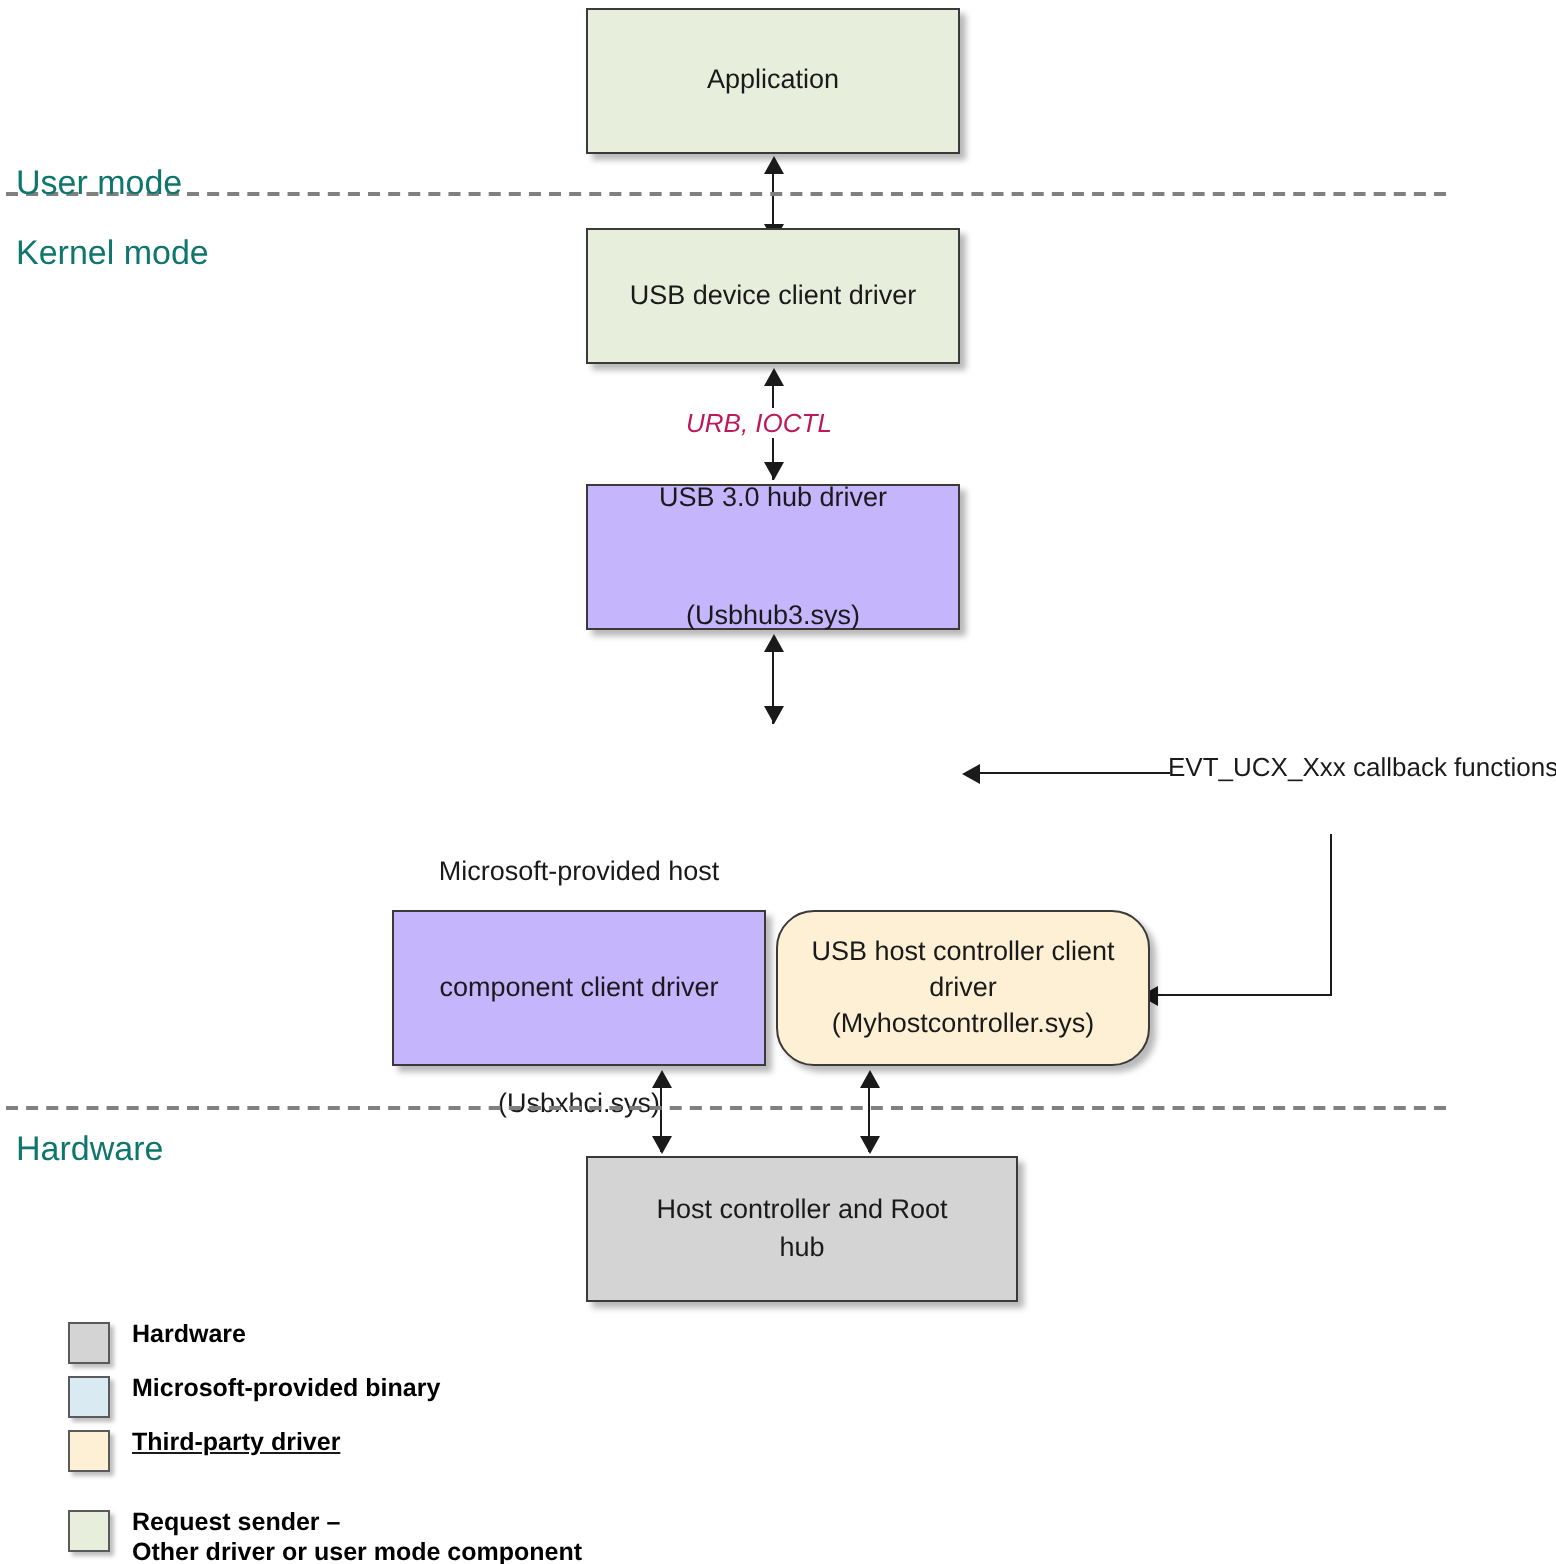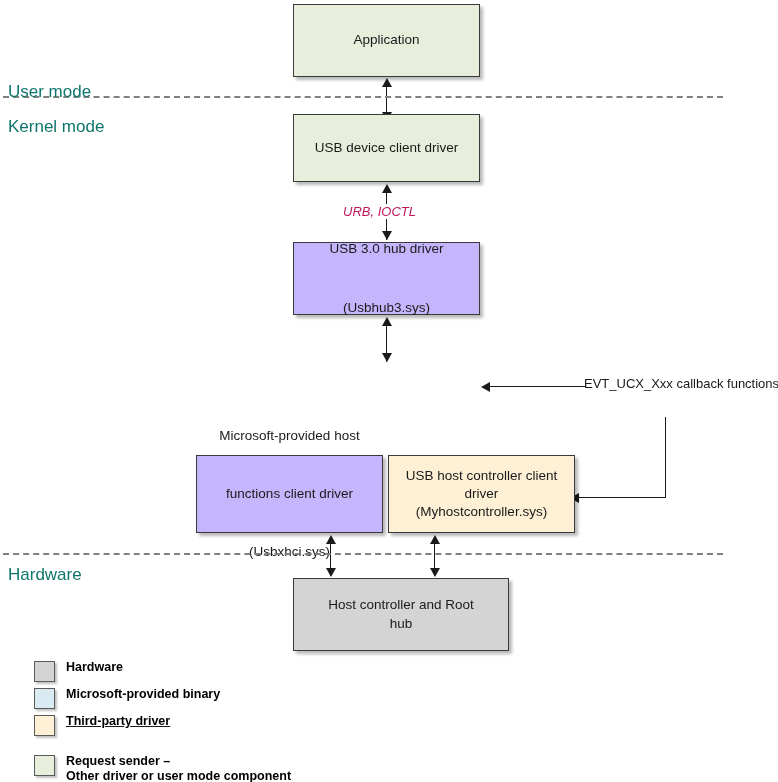--- a/index.html
+++ b/index.html
@@ -31,21 +31,21 @@
     justify-content: center;
     text-align: center;
     font-size: 13.5px;
     line-height: 1.35;
     color: #1a1a1a;
     padding: 2px 6px;
   }
   .node span { display: block; }
   .fill-green    { background: #e8eedc; }
   .fill-blue     { background: #c4b5fd; gap: 40px; }
-  .fill-yellow   { background: #fdf0d5; }
+  .fill-yellow   { background: #fdf0d5; border-radius: 19px; }
   .fill-gray     { background: #d4d4d4; }
 
   
   .sep {
     position: absolute;
     height: 0;
     border-top: 2px dashed #808080;
   }
   .mode-label {
     position: absolute;
@@ -177,21 +177,21 @@
     <span>EVT_UCX_Xxx callback functions</span>
     
   </div>
 
   <div class="vline" style="left:665px; top:417px; height:81px;"></div>
   <div class="hline" style="left:578px; top:497px; width:88px;"></div>
   <div class="arrowhead ah-left" style="left:570px; top:492.5px;"></div>
 
   <div class="node fill-blue" style="left:196px; top:455px; width:187px; height:78px; flex-direction:column;">
     <span>Microsoft-provided host</span>
-    <span>functions client driver</span>
+    <span>component client driver</span>
     <span>(Usbxhci.sys)</span>
   </div>
 
   <div class="node fill-yellow" style="left:388px; top:455px; width:187px; height:78px; flex-direction:column;">
     <span>USB host controller client</span>
     <span>driver</span>
     <span>(Myhostcontroller.sys)</span>
   </div>
 
   <div class="arrowhead ah-up" style="left:325.5px; top:535px;"></div>

